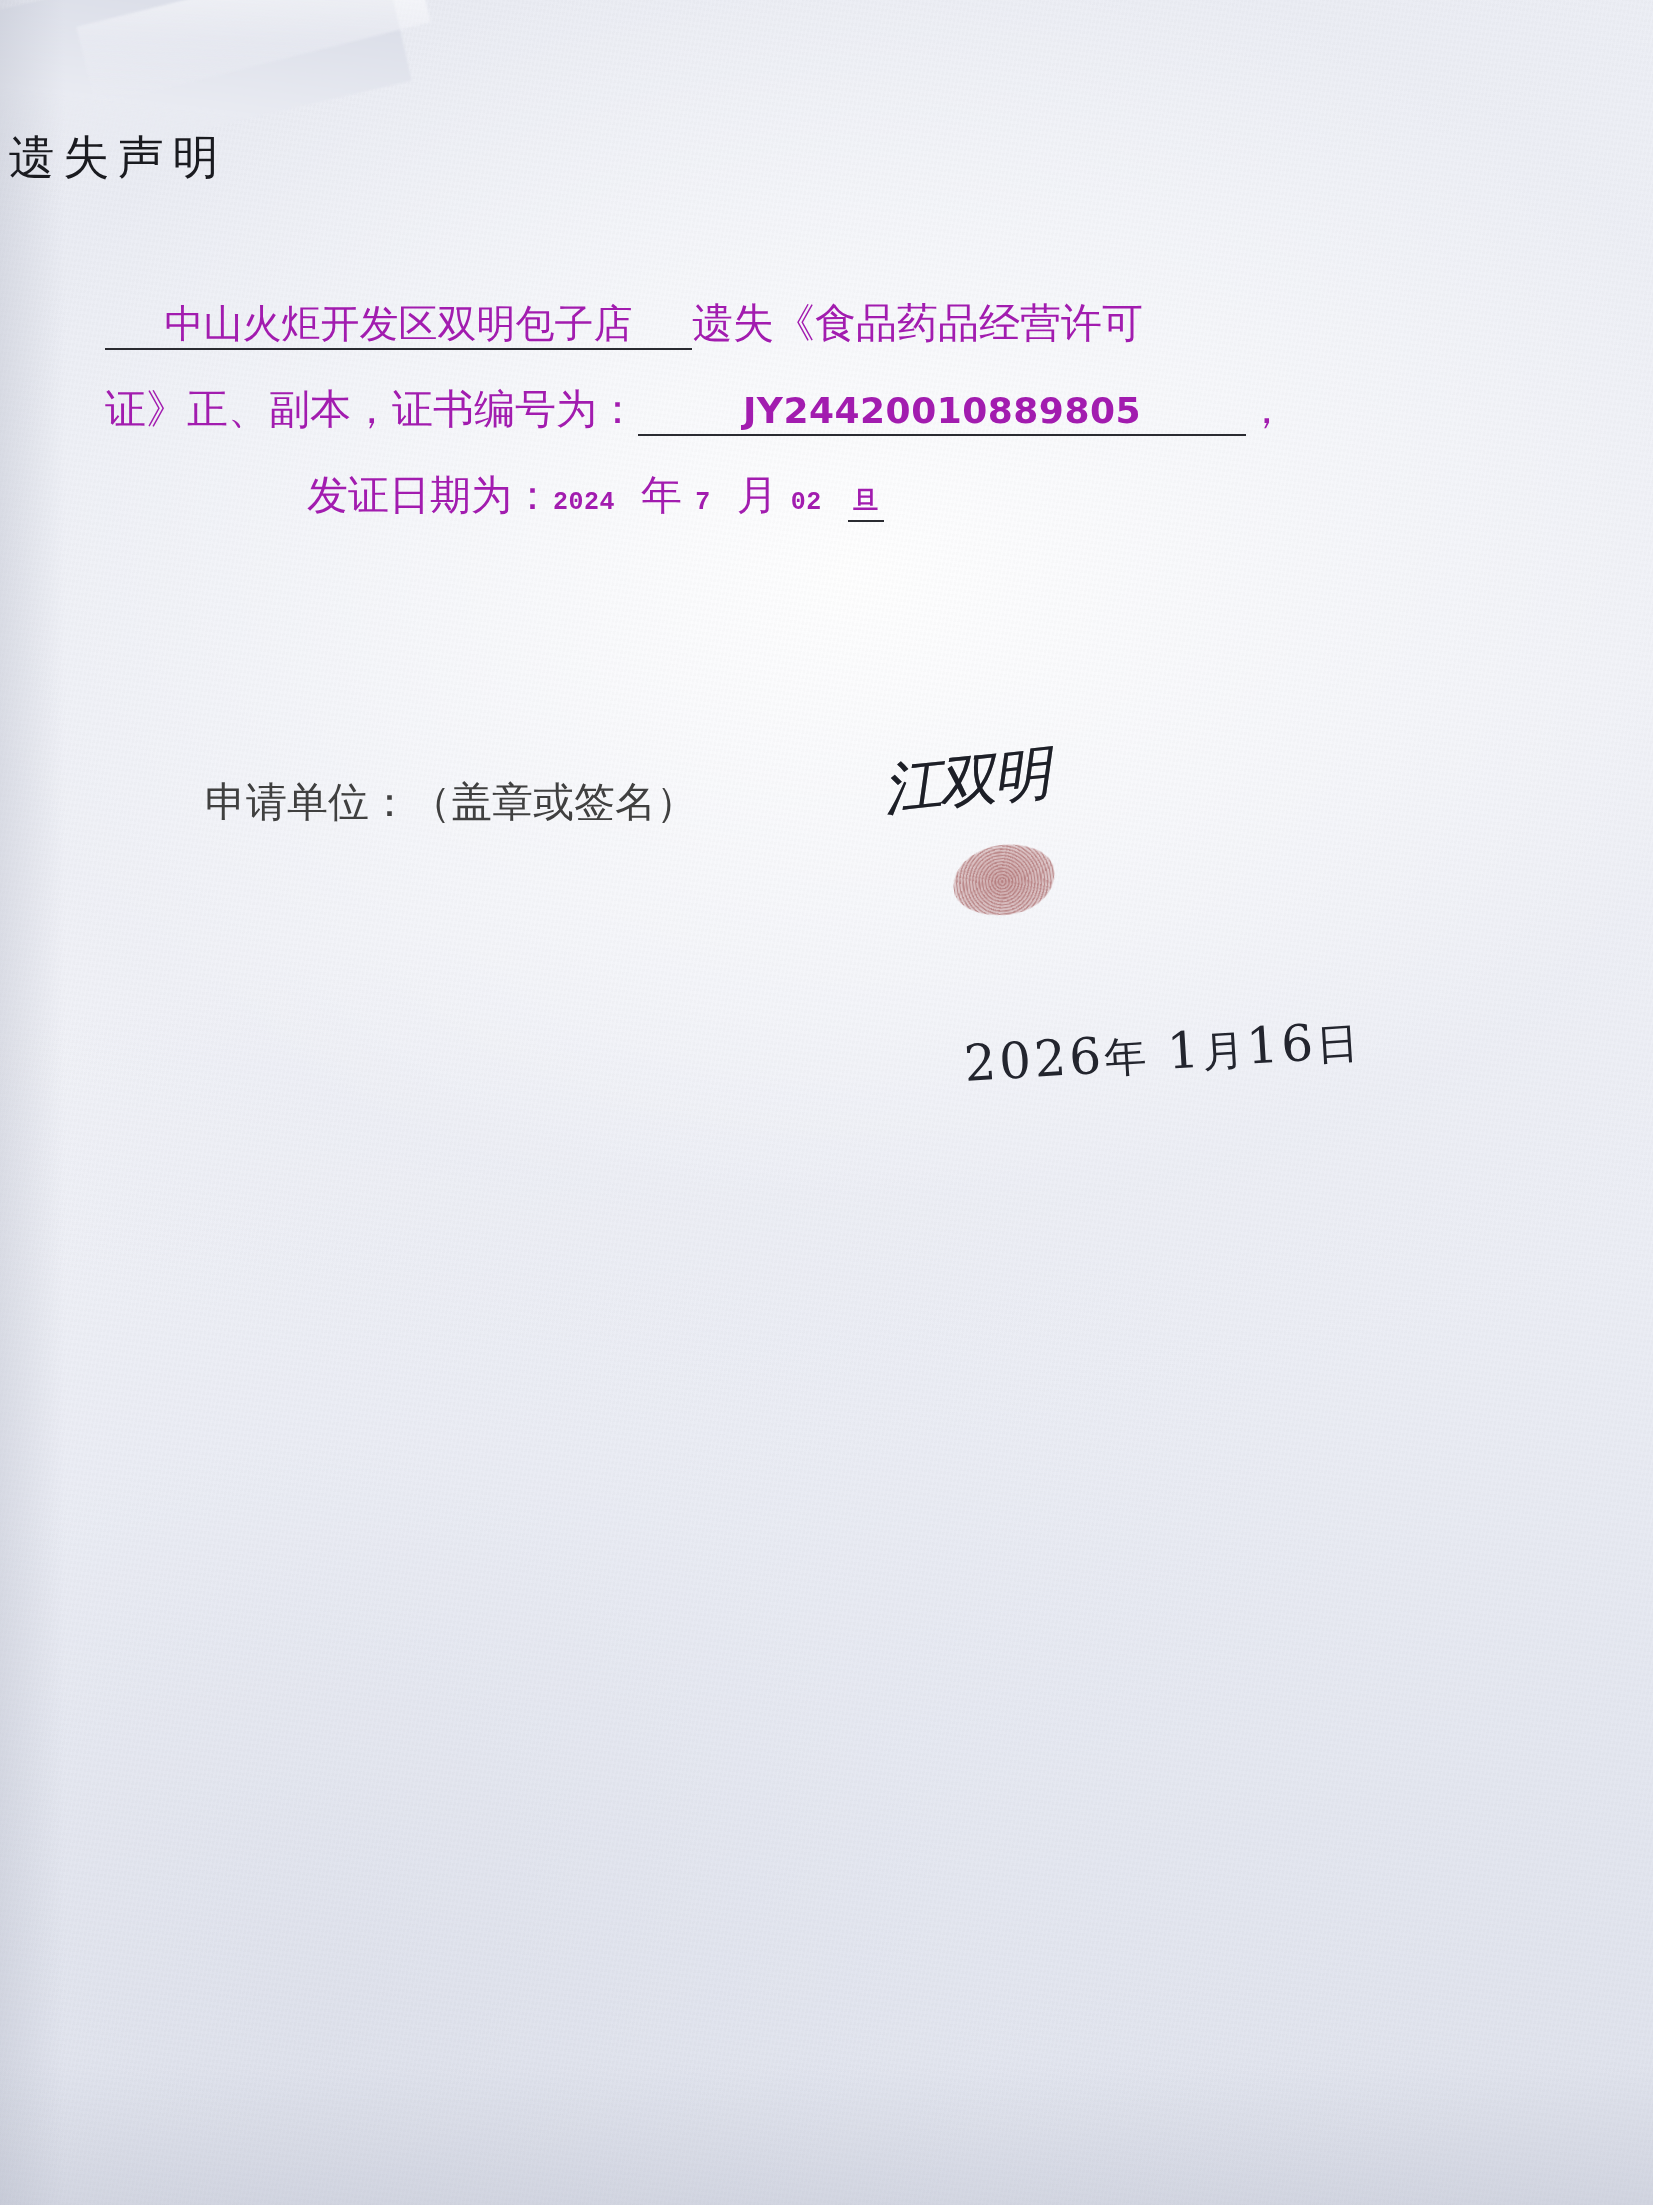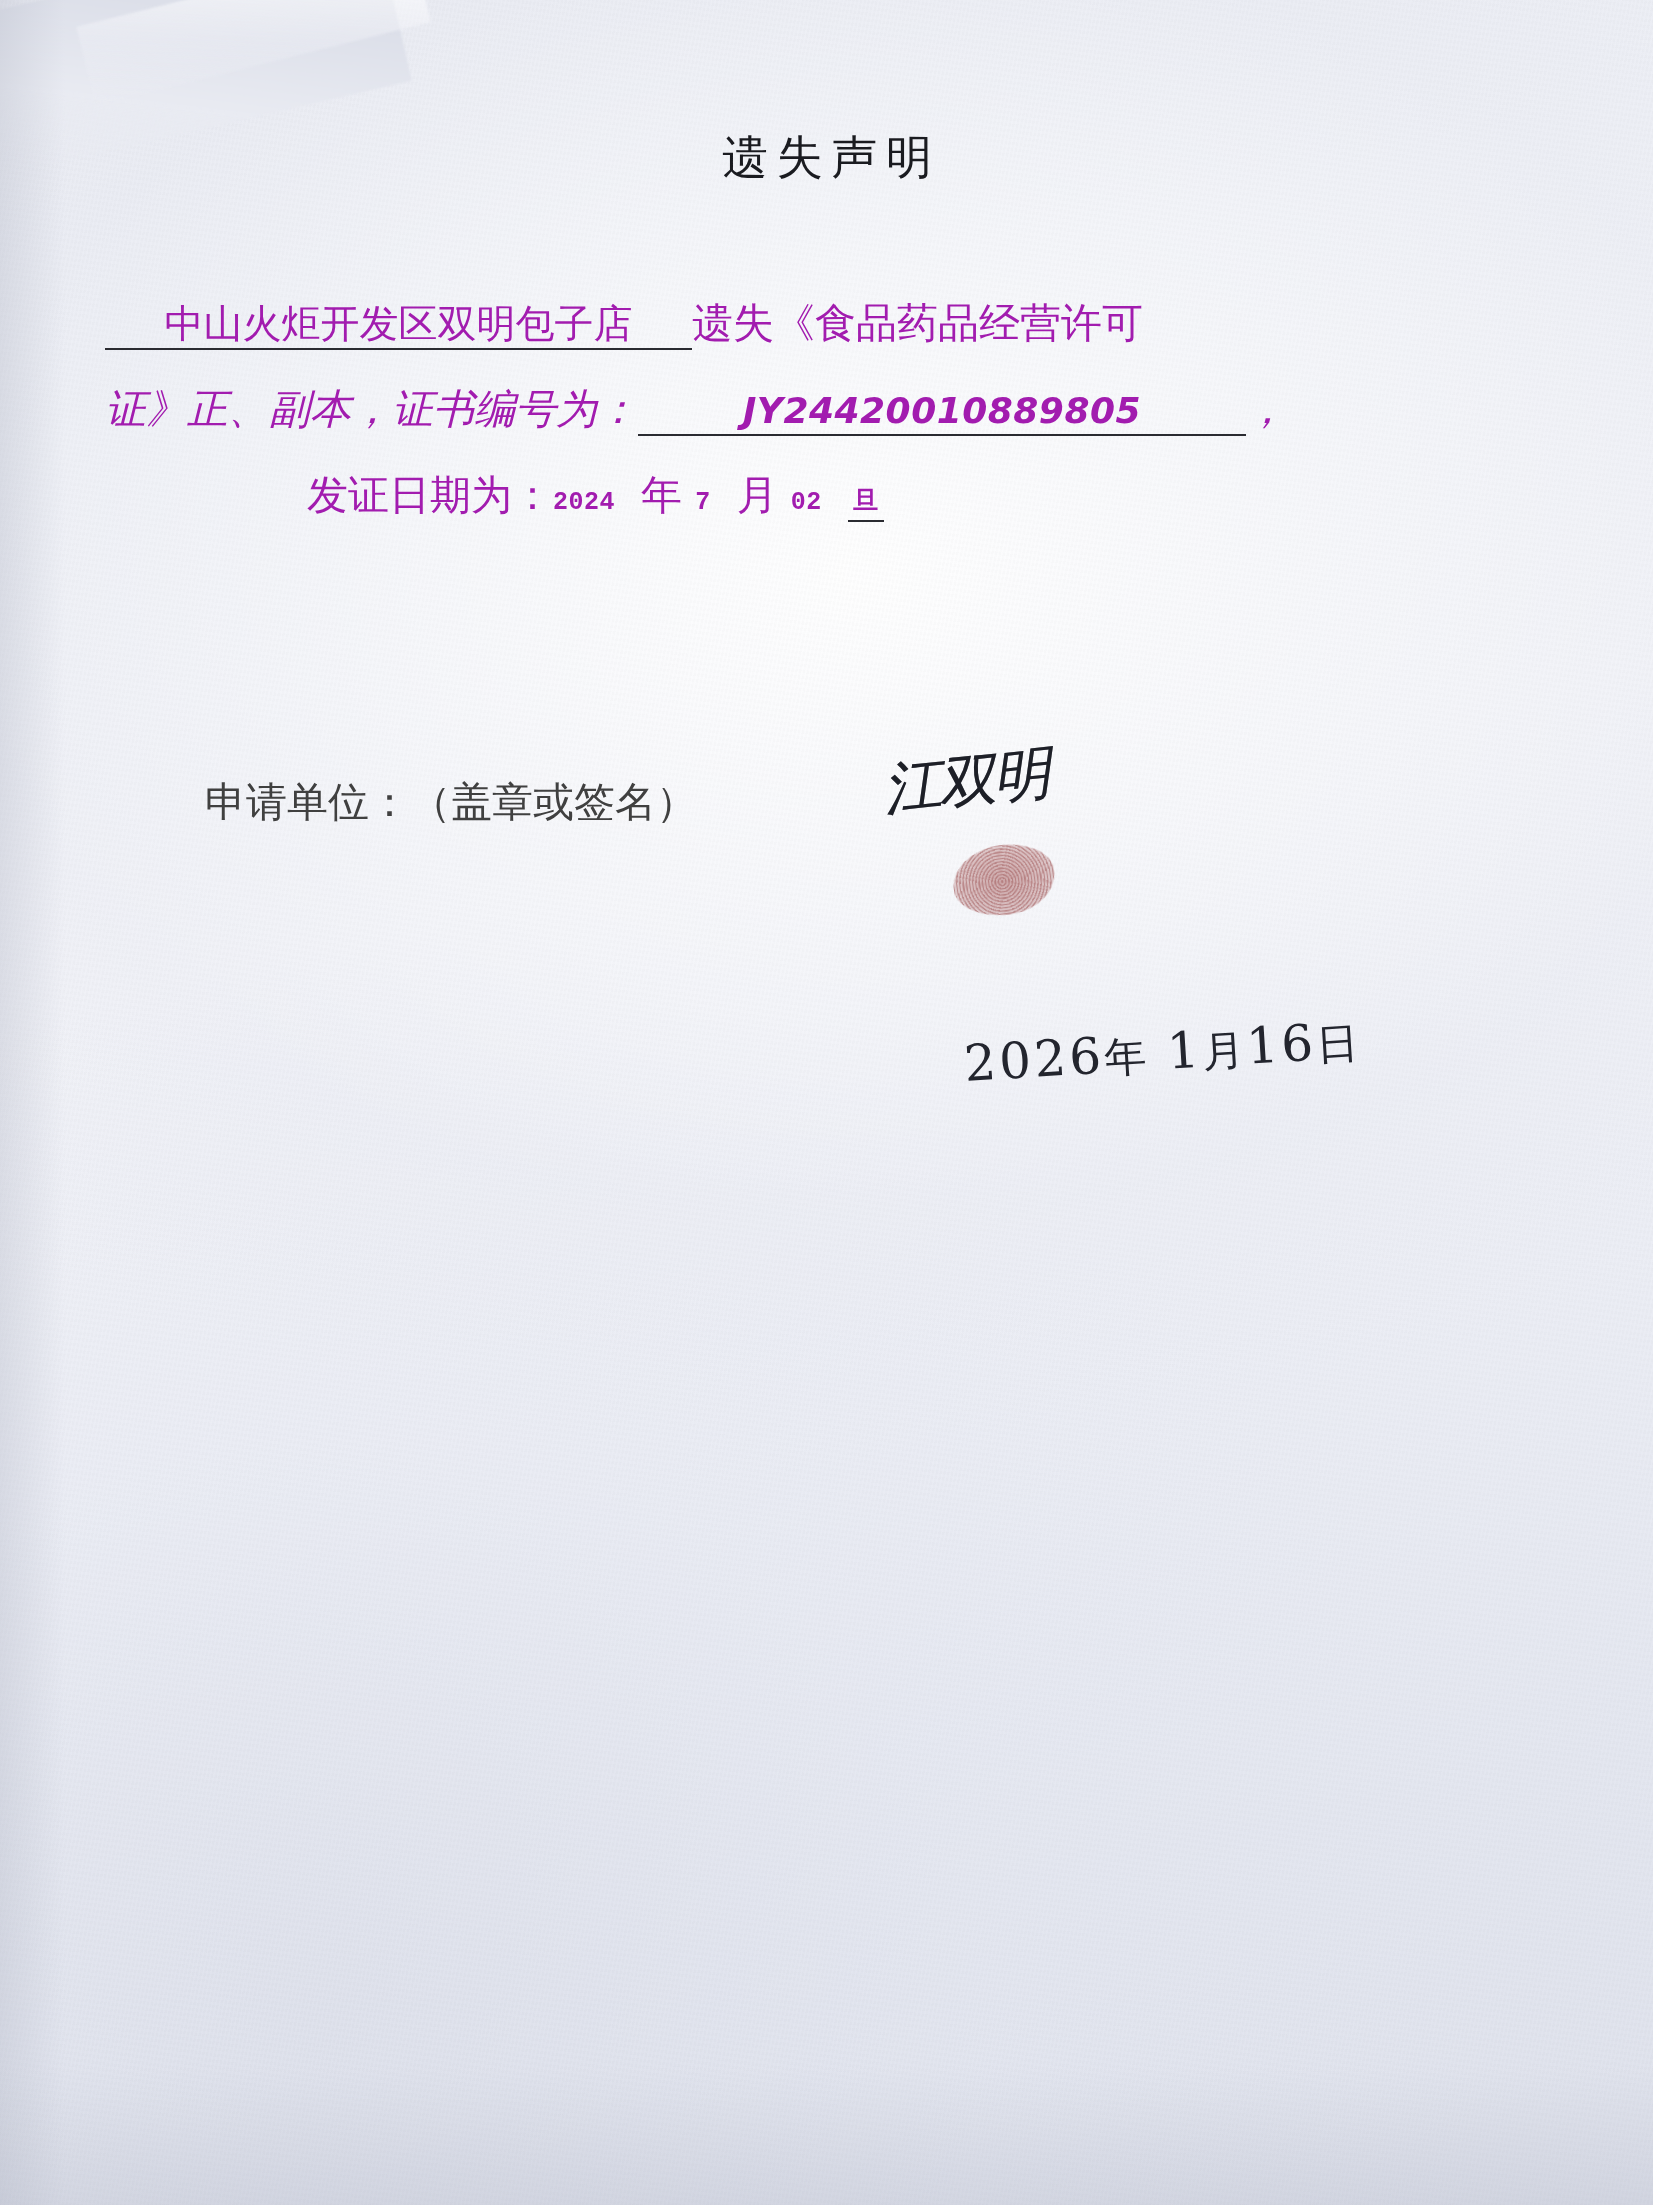--- a/index.html
+++ b/index.html
@@ -76,39 +76,38 @@
     inset: 0;
     color: #15161a;
     font-family: "DejaVu Serif", "Liberation Serif", serif;
   }
 
   .title {
     position: absolute;
     top: 127px;
     left: 0;
     width: 100%;
-    text-align: center;
     font-size: 46px;
     letter-spacing: 8.6px;
     text-indent: 8.6px;
     font-family: "DejaVu Serif", "Liberation Serif", serif;
     color: #1a1b20;
   }
 
   .body-line {
     position: absolute;
     font-size: 41px;
     line-height: 1.05;
     white-space: nowrap;
     color: #a21caf;
   }
 
   
   #line1 { top: 302px; left: 105px; }
-  #line2 { top: 388px; left: 105px; font-style: italic; }
+  #line2 { top: 388px; left: 105px; }
   #line3 { top: 474px; left: 307px; }
 
   .fill {
     display: inline-block;
     border-bottom: 2.2px solid #2a2b31;
     text-align: center;
     font-family: "DejaVu Serif", "Liberation Serif", serif;
   }
   .fill.company {
     width: 587px;

